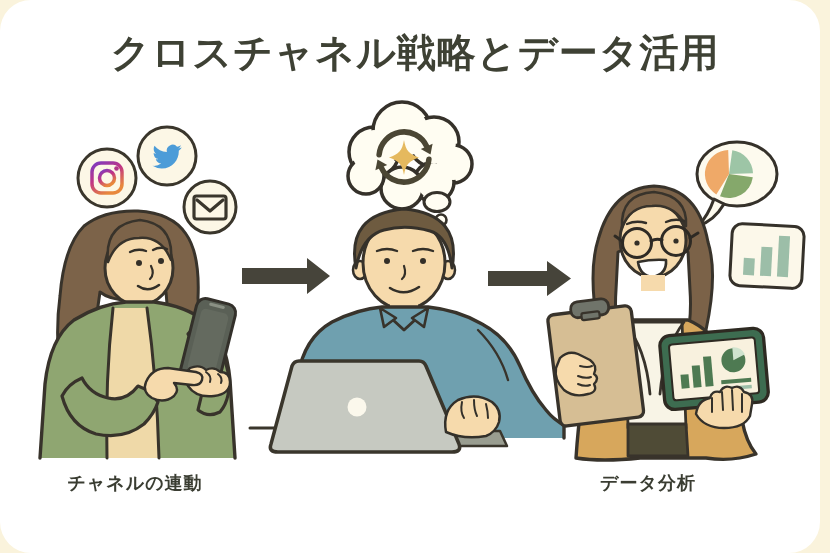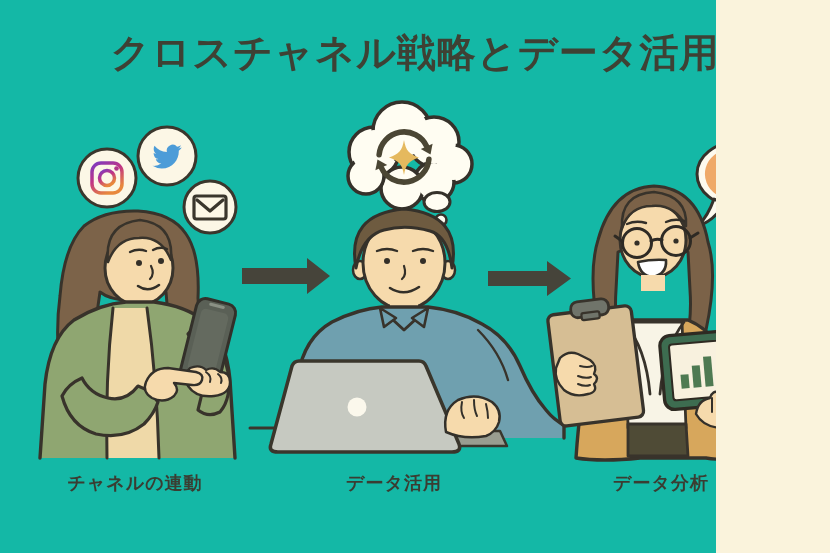--- a/index.html
+++ b/index.html
@@ -1,31 +1,31 @@
 <!DOCTYPE html>
 <html><head>
 <meta charset="utf-8">
 <style>
   html,body{margin:0;padding:0;background:#FAF3DC;}
   .stage{
-    position:relative;width:716px;height:553px;overflow:hidden;
-    background:#14b8a6;font-family:"DejaVu Sans",sans-serif;
+    position:relative;width:820px;height:553px;overflow:hidden;
+    background:#ffffff;font-family:"DejaVu Sans",sans-serif;border-radius:31px;
   }
   .stage svg{position:absolute;left:0;top:0;}
   .title{
     position:absolute;top:26px;left:0;width:830px;text-align:center;
     font-size:39px;font-weight:700;color:#3E4134;letter-spacing:1px;
   }
   .step-label{
     position:absolute;top:471px;text-align:center;
     font-size:18px;font-weight:700;color:#3A3D32;letter-spacing:1px;
   }
   .step-label.l1{left:15px;width:240px;}
   .step-label.l2{left:274px;width:240px;}
-  .step-label.l3{left:541px;width:240px;}
+  .step-label.l3{left:528px;width:240px;}
 </style>
 </head>
 <body>
 
 <div class="stage">
 
 <svg width="830" height="553" viewBox="0 0 830 553">
   <defs>
     <linearGradient id="igGrad" x1="0" y1="0" x2="0.55" y2="1">
       <stop offset="0" stop-color="#7B3AC2"></stop>
@@ -193,16 +193,15 @@
       <rect x="720" y="381" width="30" height="4" fill="#4E7A52"></rect>
       <rect x="720" y="388" width="30" height="3.5" fill="#9CBEA8"></rect>
     </g>
     <path fill="#F6DAAC" stroke="#33302A" stroke-width="2.4" d="M 696 414 Q 698 400 710 398 Q 712 390 720 392 Q 724 384 732 388 Q 740 384 744 392 Q 754 394 752 404 L 750 416 Q 744 428 724 428 Q 704 428 696 414 Z"></path>
     <path d="M 712 398 L 712 412 M 722 392 L 723 410 M 732 390 L 733 410 M 742 394 L 742 412" fill="none" stroke="#33302A" stroke-width="2"></path>
   </g>
 </svg>
 
 <div class="title">クロスチャネル戦略とデータ活用</div>
 <div class="step-label l1">チャネルの連動</div>
-<div class="step-label l2">データ活用</div>
 <div class="step-label l3">データ分析</div>
 
 </div>
 
 </body></html>

